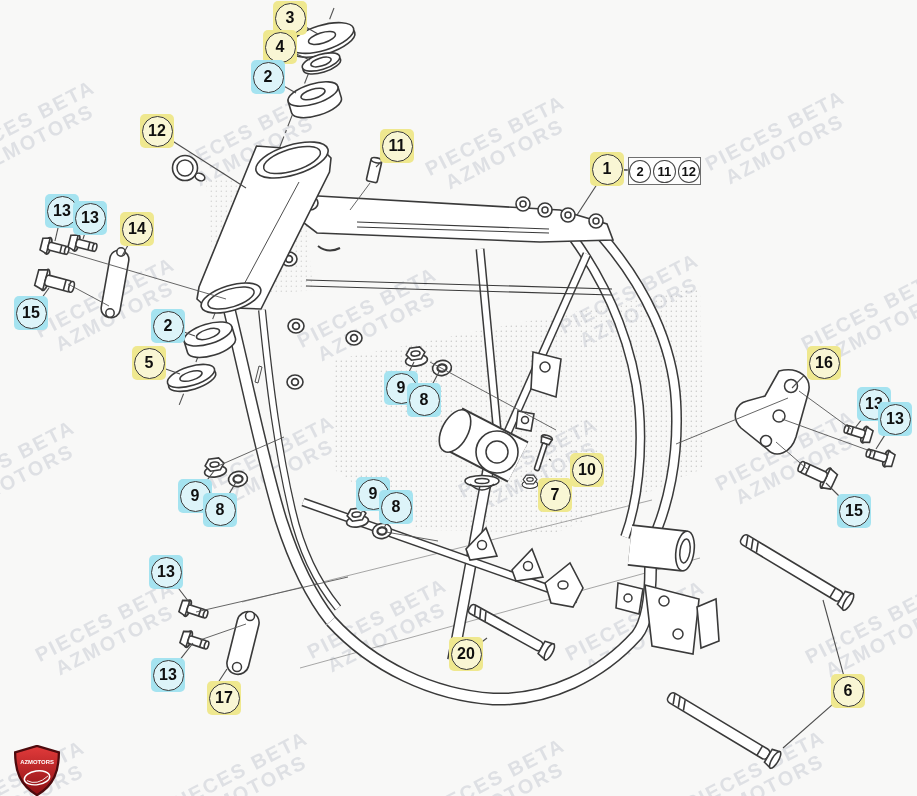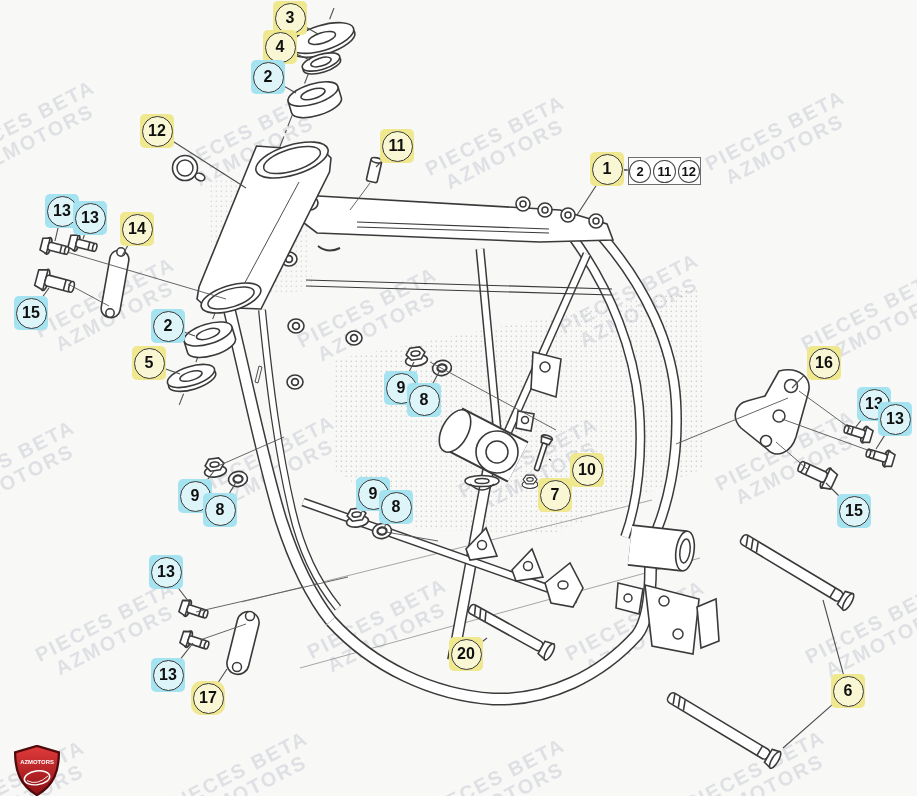--- a/index.html
+++ b/index.html
@@ -482,21 +482,21 @@
     </div>
     <div class="co-sq cyan" style="left: 396px; top: 507px;">
       <div class="co-c">8</div>
     </div>
     <div class="co-sq cyan" style="left: 166px; top: 572px;">
       <div class="co-c">13</div>
     </div>
     <div class="co-sq cyan" style="left: 168px; top: 675px;">
       <div class="co-c">13</div>
     </div>
-    <div class="co-sq yellow" style="left: 208px; top: 698px; border-radius: 10px;">
+    <div class="co-sq yellow" style="left: 224px; top: 698px;">
       <div class="co-c">17</div>
     </div>
     <div class="co-sq yellow" style="left: 466px; top: 654px;">
       <div class="co-c">20</div>
     </div>
     <div class="co-sq yellow" style="left: 848px; top: 691px;">
       <div class="co-c">6</div>
     </div>
   </div>
 

